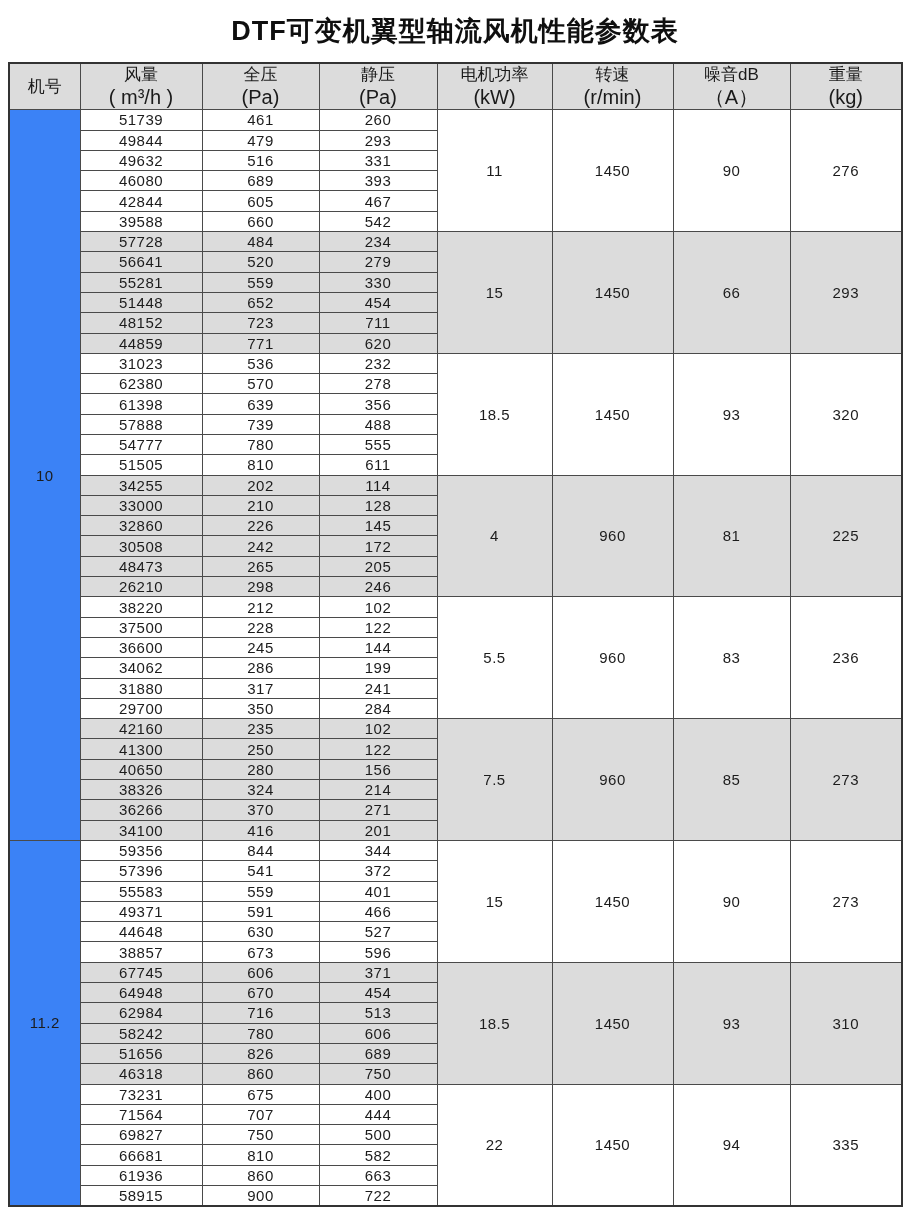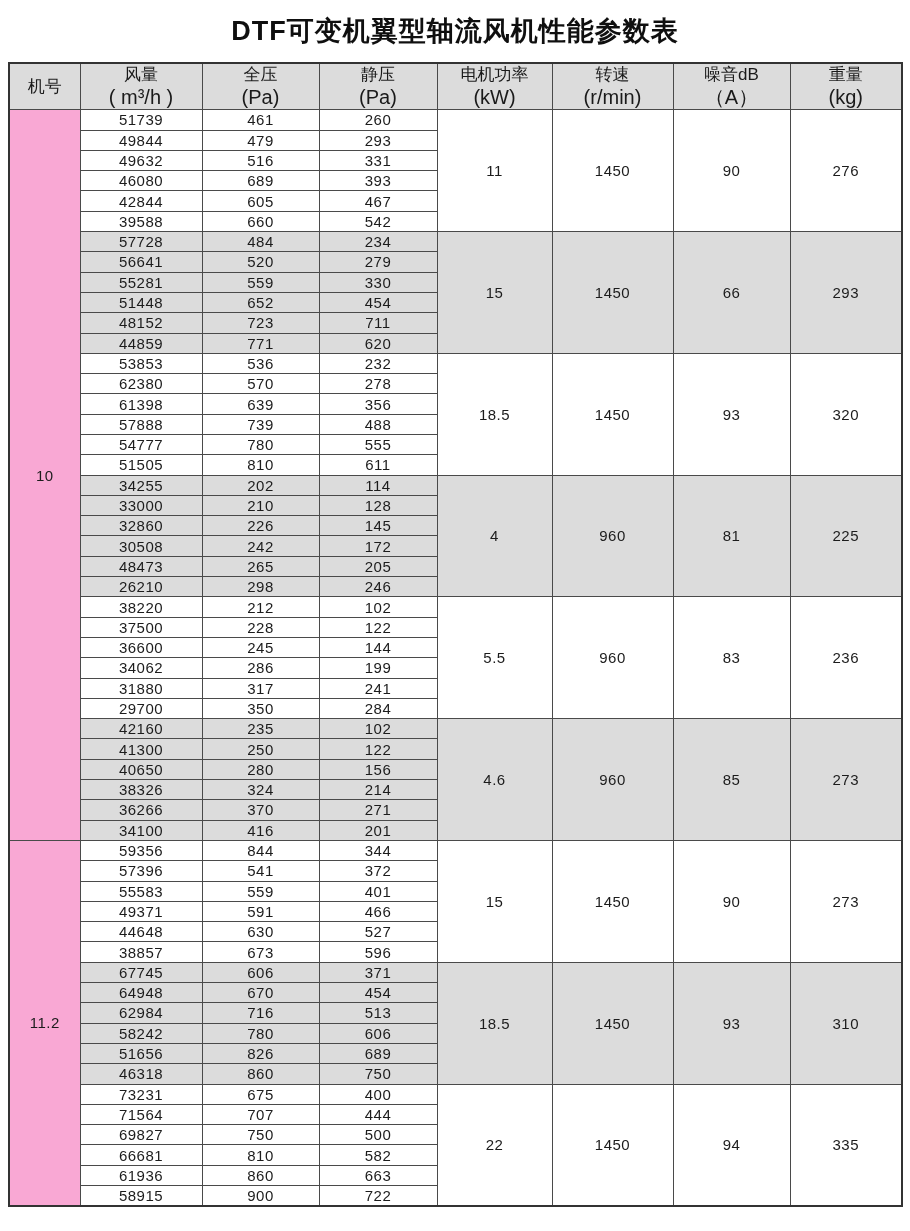--- a/index.html
+++ b/index.html
@@ -43,21 +43,21 @@
   .perf thead .h1 { font-size: 17px; line-height: 1.25; }
   .perf thead .h2 { font-size: 20px; line-height: 1.2; }
   .perf tbody tr { height: 20.3px; }
   .perf tbody td {
     font-size: 15px;
     color: #1c1c1c;
     letter-spacing: 0.5px;
     background: #ffffff;
   }
   .perf tbody tr.shaded td { background: var(--shaded, #dcdcdc); }
-  .perf tbody td.machine-cell { background: #f9a8d4; letter-spacing: 0.5px; }
+  .perf tbody td.machine-cell { background: #3b82f6; letter-spacing: 0.5px; }
 </style>
 </head>
 <body>
 
 <h1 class="page-title">DTF可变机翼型轴流风机性能参数表</h1>
 
 <table class="perf">
   <colgroup>
     <col style="width:71px">
       <col style="width:122px">
@@ -168,21 +168,21 @@
         <td>48152</td>
         <td>723</td>
         <td>711</td>
       </tr>
       <tr class="shaded">
         <td>44859</td>
         <td>771</td>
         <td>620</td>
       </tr>
       <tr>
-        <td>53853</td>
+        <td>31023</td>
         <td>536</td>
         <td>232</td>
         <td rowspan="6">18.5</td>
         <td rowspan="6">1450</td>
         <td rowspan="6">93</td>
         <td rowspan="6">320</td>
       </tr>
       <tr>
         <td>62380</td>
         <td>570</td>
@@ -273,21 +273,21 @@
       </tr>
       <tr>
         <td>29700</td>
         <td>350</td>
         <td>284</td>
       </tr>
       <tr class="shaded">
         <td>42160</td>
         <td>235</td>
         <td>102</td>
-        <td rowspan="6">4.6</td>
+        <td rowspan="6">7.5</td>
         <td rowspan="6">960</td>
         <td rowspan="6">85</td>
         <td rowspan="6">273</td>
       </tr>
       <tr class="shaded">
         <td>41300</td>
         <td>250</td>
         <td>122</td>
       </tr>
       <tr class="shaded">

